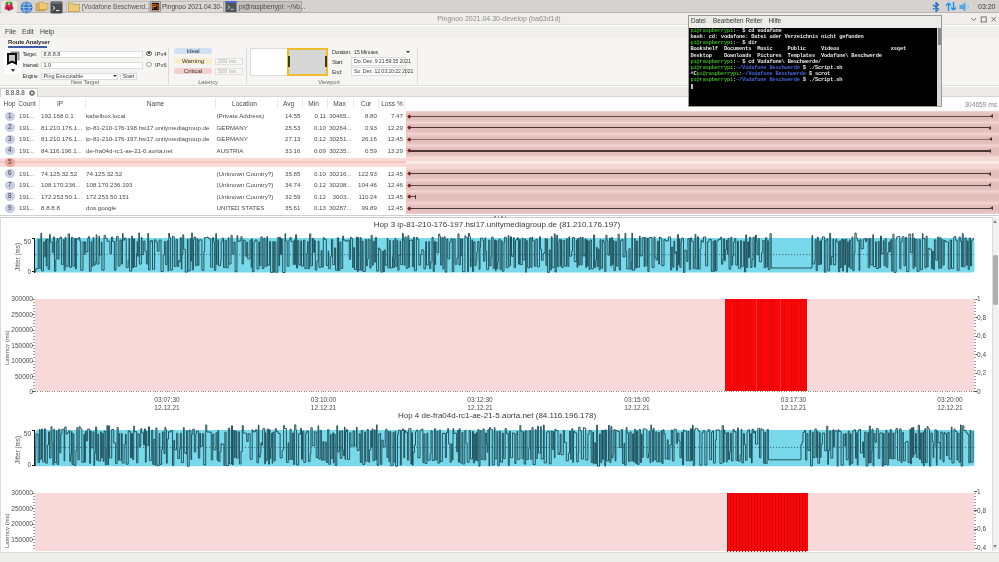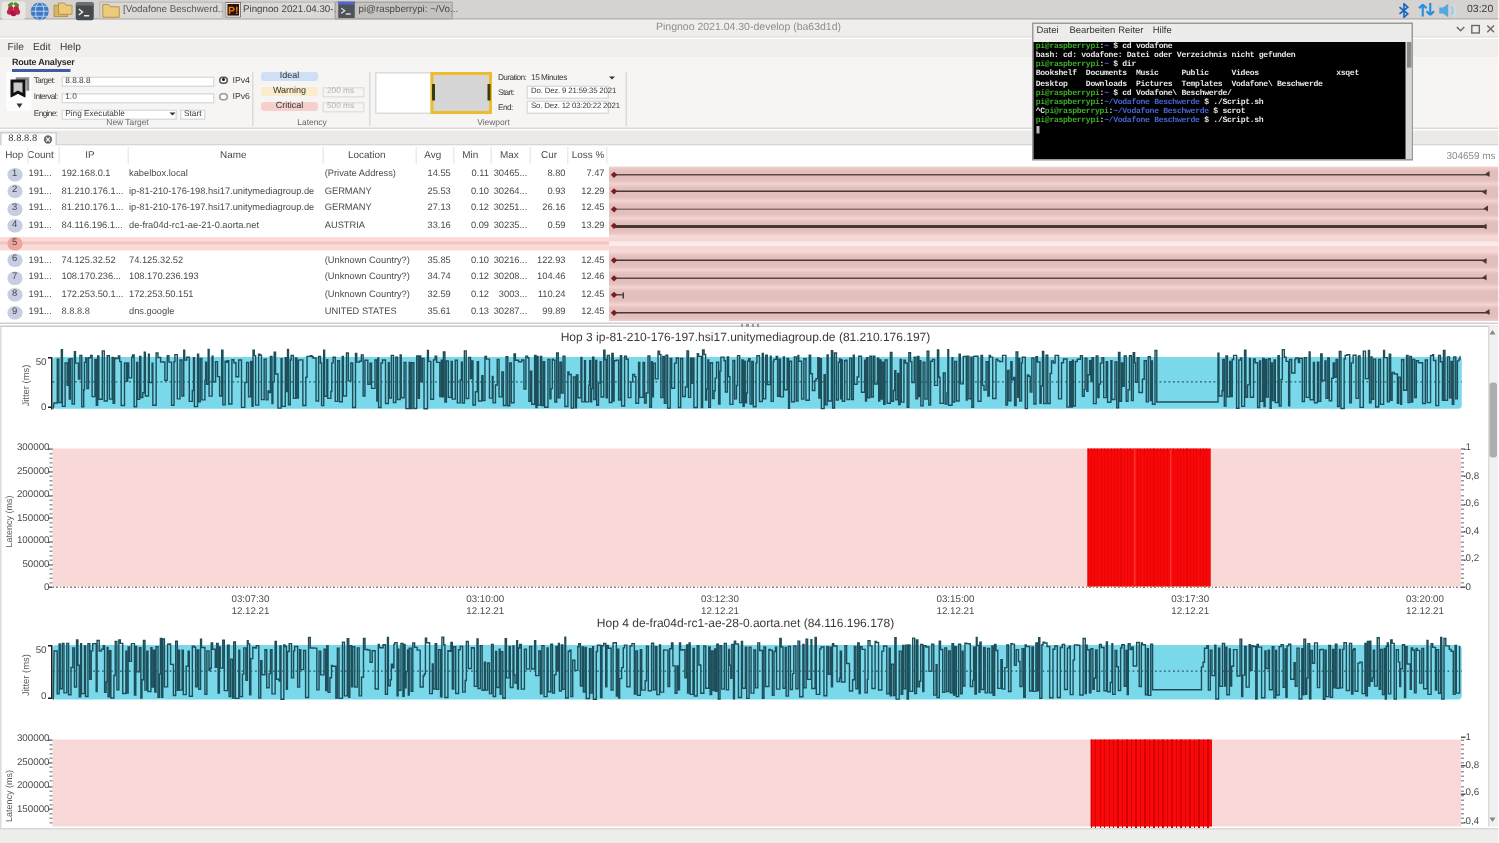--- a/index.html
+++ b/index.html
@@ -313,21 +313,21 @@
 <div style="position:absolute;left:323.5px;transform:translateX(-50%);top:395.5px;font-size:6.5px;color:#4a4a4a;white-space:nowrap;">03:10:00</div>
 <div style="position:absolute;left:323.5px;transform:translateX(-50%);top:403.5px;font-size:6.5px;color:#4a4a4a;white-space:nowrap;">12.12.21</div>
 <div style="position:absolute;left:480px;transform:translateX(-50%);top:395.5px;font-size:6.5px;color:#4a4a4a;white-space:nowrap;">03:12:30</div>
 <div style="position:absolute;left:480px;transform:translateX(-50%);top:403.5px;font-size:6.5px;color:#4a4a4a;white-space:nowrap;">12.12.21</div>
 <div style="position:absolute;left:637px;transform:translateX(-50%);top:395.5px;font-size:6.5px;color:#4a4a4a;white-space:nowrap;">03:15:00</div>
 <div style="position:absolute;left:637px;transform:translateX(-50%);top:403.5px;font-size:6.5px;color:#4a4a4a;white-space:nowrap;">12.12.21</div>
 <div style="position:absolute;left:793.5px;transform:translateX(-50%);top:395.5px;font-size:6.5px;color:#4a4a4a;white-space:nowrap;">03:17:30</div>
 <div style="position:absolute;left:793.5px;transform:translateX(-50%);top:403.5px;font-size:6.5px;color:#4a4a4a;white-space:nowrap;">12.12.21</div>
 <div style="position:absolute;left:950px;transform:translateX(-50%);top:395.5px;font-size:6.5px;color:#4a4a4a;white-space:nowrap;">03:20:00</div>
 <div style="position:absolute;left:950px;transform:translateX(-50%);top:403.5px;font-size:6.5px;color:#4a4a4a;white-space:nowrap;">12.12.21</div>
-<div style="position:absolute;left:497px;transform:translateX(-50%);top:411px;font-size:8px;color:#3a3a3a;white-space:nowrap;">Hop 4 de-fra04d-rc1-ae-28-0.aorta.net (84.116.196.178)</div>
+<div style="position:absolute;left:497px;transform:translateX(-50%);top:411px;font-size:8px;color:#3a3a3a;white-space:nowrap;">Hop 4 de-fra04d-rc1-ae-21-5.aorta.net (84.116.196.178)</div>
 <div style="position:absolute;left:14px;top:447px;font-size:6.3px;color:#5a5a5a;white-space:nowrap;transform:rotate(-90deg);transform-origin:left top;left:14px;top:464px;">Jitter (ms)</div>
 <div style="position:absolute;right:968px;top:430px;font-size:6.5px;color:#4a4a4a;white-space:nowrap;">50</div>
 <div style="position:absolute;right:968px;top:461px;font-size:6.5px;color:#4a4a4a;white-space:nowrap;">0</div>
 <svg style="position:absolute;left:35px;top:425px;overflow:visible" width="939.5" height="46.3" viewBox="0 -5 939.5 46.3">
 <rect x="0" y="0" width="939.5" height="36.3" rx="2.5" fill="#79d9eb"></rect>
 <path d="M0.5 36.3 L1.0 4.0 L3.1 4.0 L3.1 32.6 L4.4 32.6 L4.4 -0.7 L5.1 -0.7 L5.1 29.2 L6.5 29.2 L6.5 -1.0 L7.6 -1.0 L7.6 31.9 L9.5 31.9 L9.5 -1.1 L10.7 -1.1 L10.7 33.2 L12.3 33.2 L12.3 15.0 L13.5 15.0 L13.5 1.9 L14.6 1.9 L14.6 28.0 L16.0 28.0 L16.0 -3.3 L16.9 -3.3 L16.9 13.5 L17.8 13.5 L17.8 34.6 L18.8 34.6 L18.8 -0.9 L19.3 -0.9 L19.3 32.4 L21.3 32.4 L21.3 0.7 L22.0 0.7 L22.0 34.3 L23.6 34.3 L23.6 -0.8 L24.8 -0.8 L24.8 22.9 L25.8 22.9 L25.8 3.9 L26.8 3.9 L26.8 -0.8 L29.1 -0.8 L29.1 31.0 L29.7 31.0 L29.7 -3.0 L31.1 -3.0 L31.1 4.0 L32.6 4.0 L32.6 2.8 L33.8 2.8 L33.8 0.5 L34.7 0.5 L34.7 31.5 L35.7 31.5 L35.7 24.6 L36.4 24.6 L36.4 1.6 L37.0 1.6 L37.0 34.6 L38.0 34.6 L38.0 3.8 L38.9 3.8 L38.9 35.3 L40.9 35.3 L40.9 20.3 L41.8 20.3 L41.8 -2.4 L42.9 -2.4 L42.9 29.9 L44.2 29.9 L44.2 -3.4 L45.2 -3.4 L45.2 -1.1 L46.8 -1.1 L46.8 32.3 L48.9 32.3 L48.9 4.1 L49.4 4.1 L49.4 32.1 L50.4 32.1 L50.4 1.3 L51.3 1.3 L51.3 10.9 L52.6 10.9 L52.6 -0.9 L54.6 -0.9 L54.6 33.4 L55.5 33.4 L55.5 1.0 L56.1 1.0 L56.1 17.9 L57.9 17.9 L57.9 1.8 L58.9 1.8 L58.9 35.4 L59.6 35.4 L59.6 23.2 L60.6 23.2 L60.6 -3.0 L61.6 -3.0 L61.6 30.1 L62.8 30.1 L62.8 4.1 L63.6 4.1 L63.6 31.0 L65.6 31.0 L65.6 1.8 L66.3 1.8 L66.3 28.0 L67.3 28.0 L67.3 3.5 L68.2 3.5 L68.2 31.4 L69.0 31.4 L69.0 1.1 L70.3 1.1 L70.3 34.9 L71.3 34.9 L71.3 19.4 L71.9 19.4 L71.9 -4.4 L72.7 -4.4 L72.7 34.8 L73.5 34.8 L73.5 -4.0 L74.6 -4.0 L74.6 27.9 L76.7 27.9 L76.7 -0.5 L78.1 -0.5 L78.1 -0.7 L78.7 -0.7 L78.7 12.9 L80.6 12.9 L80.6 33.7 L82.1 33.7 L82.1 -2.5 L83.2 -2.5 L83.2 30.2 L84.0 30.2 L84.0 3.5 L84.7 3.5 L84.7 30.1 L86.4 30.1 L86.4 3.5 L87.2 3.5 L87.2 33.1 L89.1 33.1 L89.1 14.2 L90.4 14.2 L90.4 4.2 L91.2 4.2 L91.2 34.2 L93.2 34.2 L93.2 0.8 L94.4 0.8 L94.4 1.5 L95.4 1.5 L95.4 27.8 L96.5 27.8 L96.5 3.3 L97.5 3.3 L97.5 29.5 L98.7 29.5 L98.7 -3.8 L99.3 -3.8 L99.3 1.7 L101.6 1.7 L101.6 32.9 L102.9 32.9 L102.9 3.9 L104.3 3.9 L104.3 17.1 L105.0 17.1 L105.0 15.5 L105.8 15.5 L105.8 -1.3 L106.7 -1.3 L106.7 2.8 L108.5 2.8 L108.5 14.9 L109.4 14.9 L109.4 -1.1 L110.4 -1.1 L110.4 32.1 L111.2 32.1 L111.2 1.3 L111.8 1.3 L111.8 15.4 L113.5 15.4 L113.5 -3.2 L114.5 -3.2 L114.5 30.4 L116.7 30.4 L116.7 0.2 L117.7 0.2 L117.7 34.4 L118.8 34.4 L118.8 9.4 L120.0 9.4 L120.0 35.4 L120.8 35.4 L120.8 -2.0 L121.9 -2.0 L121.9 35.6 L124.2 35.6 L124.2 3.4 L124.8 3.4 L124.8 34.4 L126.6 34.4 L126.6 19.4 L127.5 19.4 L127.5 1.9 L128.9 1.9 L128.9 23.6 L129.9 23.6 L129.9 -2.8 L130.4 -2.8 L130.4 -0.7 L131.4 -0.7 L131.4 33.2 L132.2 33.2 L132.2 9.1 L133.5 9.1 L133.5 1.7 L135.1 1.7 L135.1 2.1 L135.9 2.1 L135.9 0.4 L137.5 0.4 L137.5 35.4 L138.8 35.4 L138.8 10.4 L139.6 10.4 L139.6 19.8 L141.6 19.8 L141.6 3.2 L142.8 3.2 L142.8 28.5 L144.4 28.5 L144.4 19.1 L145.3 19.1 L145.3 3.2 L146.3 3.2 L146.3 32.6 L148.4 32.6 L148.4 -2.4 L149.2 -2.4 L149.2 22.8 L151.0 22.8 L151.0 24.0 L151.6 24.0 L151.6 0.6 L152.3 0.6 L152.3 36.2 L154.2 36.2 L154.2 -0.0 L155.0 -0.0 L155.0 1.0 L155.9 1.0 L155.9 29.5 L156.6 29.5 L156.6 4.3 L157.8 4.3 L157.8 -0.9 L159.3 -0.9 L159.3 21.9 L160.7 21.9 L160.7 3.9 L161.4 3.9 L161.4 1.0 L163.4 1.0 L163.4 28.1 L164.7 28.1 L164.7 3.2 L165.5 3.2 L165.5 16.4 L167.4 16.4 L167.4 3.7 L168.7 3.7 L168.7 35.0 L170.7 35.0 L170.7 -5.1 L171.8 -5.1 L171.8 2.0 L174.1 2.0 L174.1 2.1 L176.2 2.1 L176.2 29.9 L177.7 29.9 L177.7 4.1 L178.8 4.1 L178.8 19.9 L181.0 19.9 L181.0 2.8 L182.1 2.8 L182.1 30.3 L182.9 30.3 L182.9 0.5 L183.7 0.5 L183.7 31.6 L184.9 31.6 L184.9 21.8 L186.0 21.8 L186.0 13.6 L186.6 13.6 L186.6 14.2 L188.9 14.2 L188.9 35.3 L189.9 35.3 L189.9 2.2 L191.0 2.2 L191.0 35.6 L193.3 35.6 L193.3 -1.9 L194.6 -1.9 L194.6 33.9 L196.5 33.9 L196.5 -4.2 L197.5 -4.2 L197.5 34.9 L198.2 34.9 L198.2 0.4 L199.4 0.4 L199.4 27.8 L200.2 27.8 L200.2 1.1 L201.5 1.1 L201.5 28.1 L203.2 28.1 L203.2 1.9 L204.4 1.9 L204.4 33.9 L206.0 33.9 L206.0 21.5 L207.3 21.5 L207.3 -4.4 L208.3 -4.4 L208.3 3.0 L210.1 3.0 L210.1 3.3 L211.7 3.3 L211.7 11.5 L213.1 11.5 L213.1 3.8 L215.1 3.8 L215.1 29.3 L217.2 29.3 L217.2 -0.3 L217.8 -0.3 L217.8 1.7 L218.5 1.7 L218.5 1.8 L220.4 1.8 L220.4 -0.2 L221.9 -0.2 L221.9 32.8 L223.3 32.8 L223.3 -5.0 L223.9 -5.0 L223.9 27.2 L225.2 27.2 L225.2 23.2 L225.9 23.2 L225.9 12.8 L226.6 12.8 L226.6 15.2 L227.6 15.2 L227.6 -0.4 L228.2 -0.4 L228.2 -1.6 L229.7 -1.6 L229.7 33.8 L230.4 33.8 L230.4 2.8 L230.9 2.8 L230.9 30.2 L232.3 30.2 L232.3 -1.0 L233.6 -1.0 L233.6 34.2 L234.4 34.2 L234.4 -0.3 L235.0 -0.3 L235.0 28.5 L235.7 28.5 L235.7 17.7 L236.7 17.7 L236.7 3.3 L237.2 3.3 L237.2 33.3 L237.8 33.3 L237.8 2.2 L239.1 2.2 L239.1 30.9 L240.2 30.9 L240.2 -1.3 L241.4 -1.3 L241.4 1.6 L243.1 1.6 L243.1 3.4 L245.1 3.4 L245.1 28.0 L247.1 28.0 L247.1 20.5 L247.9 20.5 L247.9 19.2 L248.6 19.2 L248.6 -4.6 L249.4 -4.6 L249.4 -1.5 L251.4 -1.5 L251.4 32.4 L253.2 32.4 L253.2 12.7 L253.8 12.7 L253.8 29.3 L255.1 29.3 L255.1 -0.9 L256.1 -0.9 L256.1 29.6 L257.4 29.6 L257.4 3.2 L258.7 3.2 L258.7 34.5 L259.6 34.5 L259.6 -5.2 L260.8 -5.2 L260.8 -0.2 L261.6 -0.2 L261.6 35.0 L263.6 35.0 L263.6 3.8 L264.7 3.8 L264.7 4.2 L265.6 4.2 L265.6 -1.7 L266.5 -1.7 L266.5 29.3 L267.5 29.3 L267.5 1.2 L268.8 1.2 L268.8 32.3 L270.7 32.3 L270.7 3.2 L271.8 3.2 L271.8 1.0 L273.4 1.0 L273.4 31.4 L275.1 31.4 L275.1 23.7 L275.9 23.7 L275.9 -2.3 L277.2 -2.3 L277.2 15.7 L279.3 15.7 L279.3 1.8 L280.2 1.8 L280.2 2.0 L281.2 2.0 L281.2 27.6 L283.0 27.6 L283.0 -4.1 L283.7 -4.1 L283.7 29.0 L285.2 29.0 L285.2 0.4 L286.4 0.4 L286.4 30.2 L287.9 30.2 L287.9 11.5 L288.7 11.5 L288.7 30.1 L290.1 30.1 L290.1 12.0 L291.3 12.0 L291.3 32.4 L292.7 32.4 L292.7 -0.4 L293.8 -0.4 L293.8 34.3 L295.4 34.3 L295.4 4.3 L296.1 4.3 L296.1 28.3 L297.8 28.3 L297.8 2.8 L298.4 2.8 L298.4 32.9 L299.0 32.9 L299.0 4.4 L300.2 4.4 L300.2 35.5 L301.8 35.5 L301.8 -4.2 L302.6 -4.2 L302.6 21.9 L304.4 21.9 L304.4 1.0 L305.2 1.0 L305.2 28.3 L307.0 28.3 L307.0 0.6 L307.6 0.6 L307.6 20.0 L308.3 20.0 L308.3 25.3 L309.5 25.3 L309.5 -2.9 L310.0 -2.9 L310.0 29.4 L310.6 29.4 L310.6 2.0 L311.5 2.0 L311.5 -0.4 L312.5 -0.4 L312.5 29.4 L314.6 29.4 L314.6 2.8 L315.9 2.8 L315.9 16.1 L318.1 16.1 L318.1 0.9 L319.4 0.9 L319.4 16.0 L321.4 16.0 L321.4 -2.8 L322.1 -2.8 L322.1 20.4 L324.2 20.4 L324.2 3.9 L325.3 3.9 L325.3 32.5 L326.3 32.5 L326.3 0.4 L327.7 0.4 L327.7 34.4 L329.7 34.4 L329.7 2.0 L330.4 2.0 L330.4 31.2 L332.2 31.2 L332.2 -0.5 L333.3 -0.5 L333.3 32.0 L334.6 32.0 L334.6 19.8 L335.7 19.8 L335.7 0.9 L336.6 0.9 L336.6 17.2 L337.3 17.2 L337.3 -1.1 L337.9 -1.1 L337.9 30.7 L339.3 30.7 L339.3 -0.1 L340.2 -0.1 L340.2 29.6 L341.6 29.6 L341.6 -5.2 L342.1 -5.2 L342.1 35.3 L343.8 35.3 L343.8 4.2 L344.9 4.2 L344.9 3.4 L345.6 3.4 L345.6 34.4 L346.8 34.4 L346.8 10.2 L348.2 10.2 L348.2 16.9 L350.2 16.9 L350.2 1.2 L350.8 1.2 L350.8 -0.9 L351.9 -0.9 L351.9 27.4 L353.1 27.4 L353.1 1.3 L353.9 1.3 L353.9 31.4 L355.0 31.4 L355.0 1.7 L355.8 1.7 L355.8 35.7 L358.0 35.7 L358.0 2.4 L359.0 2.4 L359.0 32.1 L360.1 32.1 L360.1 1.2 L360.6 1.2 L360.6 36.2 L362.5 36.2 L362.5 4.3 L363.3 4.3 L363.3 0.2 L365.4 0.2 L365.4 35.1 L366.3 35.1 L366.3 0.5 L367.5 0.5 L367.5 -1.0 L368.8 -1.0 L368.8 27.8 L369.6 27.8 L369.6 0.3 L370.5 0.3 L370.5 2.2 L372.4 2.2 L372.4 30.1 L373.7 30.1 L373.7 -1.3 L374.4 -1.3 L374.4 -1.5 L375.9 -1.5 L375.9 34.1 L376.6 34.1 L376.6 2.8 L377.5 2.8 L377.5 35.3 L378.1 35.3 L378.1 22.4 L379.4 22.4 L379.4 15.1 L380.5 15.1 L380.5 1.9 L381.3 1.9 L381.3 0.1 L382.9 0.1 L382.9 27.8 L385.0 27.8 L385.0 0.7 L386.3 0.7 L386.3 -0.9 L387.9 -0.9 L387.9 32.7 L388.9 32.7 L388.9 4.0 L390.0 4.0 L390.0 33.5 L391.9 33.5 L391.9 3.1 L392.8 3.1 L392.8 30.1 L395.1 30.1 L395.1 23.8 L396.0 23.8 L396.0 0.8 L397.2 0.8 L397.2 30.5 L399.4 30.5 L399.4 -1.2 L400.7 -1.2 L400.7 29.8 L402.0 29.8 L402.0 1.2 L402.9 1.2 L402.9 33.1 L404.7 33.1 L404.7 -0.1 L405.3 -0.1 L405.3 31.4 L407.4 31.4 L407.4 3.3 L408.0 3.3 L408.0 3.4 L410.3 3.4 L410.3 27.7 L411.4 27.7 L411.4 2.5 L412.7 2.5 L412.7 -1.4 L413.6 -1.4 L413.6 13.9 L415.1 13.9 L415.1 32.2 L416.3 32.2 L416.3 13.9 L417.2 13.9 L417.2 29.9 L418.0 29.9 L418.0 -1.3 L418.7 -1.3 L418.7 3.4 L419.9 3.4 L419.9 3.2 L421.6 3.2 L421.6 21.8 L422.7 21.8 L422.7 0.0 L423.4 0.0 L423.4 32.1 L424.4 32.1 L424.4 -1.3 L425.1 -1.3 L425.1 32.9 L427.0 32.9 L427.0 2.3 L427.9 2.3 L427.9 34.0 L429.8 34.0 L429.8 0.4 L430.9 0.4 L430.9 13.3 L432.2 13.3 L432.2 32.2 L434.2 32.2 L434.2 0.7 L435.5 0.7 L435.5 28.8 L437.5 28.8 L437.5 1.3 L438.4 1.3 L438.4 33.0 L439.4 33.0 L439.4 3.9 L440.4 3.9 L440.4 30.4 L441.4 30.4 L441.4 2.7 L442.1 2.7 L442.1 30.8 L442.9 30.8 L442.9 -0.5 L443.9 -0.5 L443.9 36.1 L445.0 36.1 L445.0 0.5 L446.1 0.5 L446.1 29.4 L447.9 29.4 L447.9 -1.0 L449.2 -1.0 L449.2 29.9 L450.7 29.9 L450.7 3.0 L451.4 3.0 L451.4 13.5 L452.2 13.5 L452.2 22.2 L452.9 22.2 L452.9 -0.3 L454.0 -0.3 L454.0 35.9 L454.6 35.9 L454.6 -2.5 L455.4 -2.5 L455.4 -0.7 L457.3 -0.7 L457.3 35.0 L459.3 35.0 L459.3 -2.3 L460.0 -2.3 L460.0 28.8 L461.9 28.8 L461.9 1.4 L462.8 1.4 L462.8 35.6 L464.4 35.6 L464.4 1.4 L465.7 1.4 L465.7 32.1 L467.6 32.1 L467.6 3.3 L468.7 3.3 L468.7 28.6 L470.2 28.6 L470.2 -1.4 L471.4 -1.4 L471.4 3.7 L473.3 3.7 L473.3 35.5 L474.3 35.5 L474.3 1.3 L475.4 1.3 L475.4 27.7 L477.6 27.7 L477.6 2.9 L478.5 2.9 L478.5 3.5 L479.9 3.5 L479.9 33.5 L481.0 33.5 L481.0 4.3 L482.0 4.3 L482.0 1.5 L482.7 1.5 L482.7 29.4 L484.9 29.4 L484.9 -4.4 L485.8 -4.4 L485.8 1.3 L487.0 1.3 L487.0 28.8 L488.5 28.8 L488.5 1.6 L489.1 1.6 L489.1 34.1 L490.6 34.1 L490.6 0.9 L491.9 0.9 L491.9 29.7 L493.3 29.7 L493.3 19.1 L494.2 19.1 L494.2 0.6 L495.6 0.6 L495.6 29.2 L497.0 29.2 L497.0 -2.6 L498.1 -2.6 L498.1 34.5 L500.3 34.5 L500.3 -0.3 L501.0 -0.3 L501.0 28.5 L502.4 28.5 L502.4 -3.8 L503.4 -3.8 L503.4 22.9 L505.7 22.9 L505.7 -3.6 L506.2 -3.6 L506.2 29.0 L508.4 29.0 L508.4 -5.0 L509.2 -5.0 L509.2 32.9 L511.5 32.9 L511.5 2.6 L512.4 2.6 L512.4 1.3 L514.3 1.3 L514.3 33.8 L516.2 33.8 L516.2 1.1 L517.2 1.1 L517.2 19.5 L518.4 19.5 L518.4 1.5 L519.3 1.5 L519.3 27.8 L520.0 27.8 L520.0 -0.9 L520.8 -0.9 L520.8 0.7 L523.0 0.7 L523.0 24.4 L524.7 24.4 L524.7 22.2 L525.2 22.2 L525.2 4.1 L526.0 4.1 L526.0 24.7 L528.3 24.7 L528.3 0.5 L529.4 0.5 L529.4 12.3 L531.3 12.3 L531.3 30.7 L533.4 30.7 L533.4 23.2 L534.6 23.2 L534.6 1.0 L535.6 1.0 L535.6 29.2 L536.8 29.2 L536.8 -1.3 L537.8 -1.3 L537.8 32.3 L538.5 32.3 L538.5 1.2 L539.7 1.2 L539.7 2.9 L541.7 2.9 L541.7 31.9 L543.2 31.9 L543.2 22.9 L543.7 22.9 L543.7 -2.8 L545.0 -2.8 L545.0 0.6 L546.3 0.6 L546.3 29.0 L548.4 29.0 L548.4 -2.4 L549.2 -2.4 L549.2 -1.7 L550.7 -1.7 L550.7 30.0 L552.9 30.0 L552.9 4.1 L554.1 4.1 L554.1 0.7 L556.2 0.7 L556.2 32.5 L557.8 32.5 L557.8 2.1 L558.5 2.1 L558.5 33.8 L559.2 33.8 L559.2 12.8 L560.5 12.8 L560.5 33.7 L561.6 33.7 L561.6 -4.8 L562.4 -4.8 L562.4 36.1 L564.5 36.1 L564.5 4.1 L565.8 4.1 L565.8 32.8 L566.8 32.8 L566.8 0.3 L567.5 0.3 L567.5 29.2 L568.7 29.2 L568.7 0.1 L569.8 0.1 L569.8 36.0 L570.6 36.0 L570.6 -0.0 L571.6 -0.0 L571.6 30.9 L573.5 30.9 L573.5 -4.6 L574.8 -4.6 L574.8 32.4 L576.0 32.4 L576.0 -3.3 L576.9 -3.3 L576.9 27.9 L578.0 27.9 L578.0 24.2 L578.8 24.2 L578.8 -0.3 L580.2 -0.3 L580.2 31.0 L580.9 31.0 L580.9 0.5 L582.3 0.5 L582.3 1.3 L584.3 1.3 L584.3 17.6 L586.2 17.6 L586.2 -0.5 L587.5 -0.5 L587.5 33.4 L589.1 33.4 L589.1 13.2 L589.7 13.2 L589.7 35.1 L591.2 35.1 L591.2 -2.6 L592.0 -2.6 L592.0 3.0 L593.5 3.0 L593.5 31.5 L594.9 31.5 L594.9 1.9 L596.1 1.9 L596.1 31.0 L597.4 31.0 L597.4 3.9 L598.5 3.9 L598.5 31.9 L599.7 31.9 L599.7 -0.8 L600.7 -0.8 L600.7 33.4 L601.6 33.4 L601.6 1.1 L602.6 1.1 L602.6 34.4 L604.1 34.4 L604.1 -0.5 L605.4 -0.5 L605.4 32.5 L606.5 32.5 L606.5 4.2 L607.1 4.2 L607.1 27.3 L608.3 27.3 L608.3 -1.2 L609.4 -1.2 L609.4 -0.8 L611.1 -0.8 L611.1 -0.7 L611.9 -0.7 L611.9 27.7 L613.5 27.7 L613.5 23.4 L614.1 23.4 L614.1 1.5 L615.0 1.5 L615.0 32.7 L615.9 32.7 L615.9 -5.1 L616.4 -5.1 L616.4 0.3 L617.7 0.3 L617.7 31.6 L618.3 31.6 L618.3 -1.9 L619.1 -1.9 L619.1 29.7 L620.8 29.7 L620.8 1.8 L621.8 1.8 L621.8 31.9 L623.4 31.9 L623.4 2.3 L624.7 2.3 L624.7 31.9 L626.3 31.9 L626.3 0.7 L627.1 0.7 L627.1 33.6 L628.1 33.6 L628.1 -0.3 L629.0 -0.3 L629.0 3.7 L630.2 3.7 L630.2 28.9 L632.3 28.9 L632.3 9.8 L633.2 9.8 L633.2 29.4 L634.9 29.4 L634.9 15.1 L636.3 15.1 L636.3 -0.0 L637.4 -0.0 L637.4 31.0 L639.0 31.0 L639.0 -0.8 L639.9 -0.8 L639.9 -0.6 L641.3 -0.6 L641.3 13.6 L642.5 13.6 L642.5 3.1 L644.0 3.1 L644.0 11.0 L645.0 11.0 L645.0 27.7 L646.4 27.7 L646.4 2.4 L647.5 2.4 L647.5 34.8 L648.5 34.8 L648.5 -0.1 L649.2 -0.1 L649.2 1.0 L651.4 1.0 L651.4 30.7 L653.0 30.7 L653.0 1.3 L653.9 1.3 L653.9 30.9 L655.6 30.9 L655.6 -1.4 L656.6 -1.4 L656.6 30.6 L657.5 30.6 L657.5 -4.8 L658.2 -4.8 L658.2 35.5 L659.6 35.5 L659.6 -0.2 L660.4 -0.2 L660.4 -1.8 L661.4 -1.8 L661.4 -1.3 L663.0 -1.3 L663.0 1.0 L664.8 1.0 L664.8 35.2 L667.0 35.2 L667.0 2.8 L668.2 2.8 L668.2 0.7 L669.9 0.7 L669.9 35.0 L671.9 35.0 L671.9 1.7 L673.2 1.7 L673.2 -0.4 L674.7 -0.4 L674.7 29.7 L676.6 29.7 L676.6 2.1 L677.8 2.1 L677.8 0.8 L678.5 0.8 L678.5 33.1 L680.4 33.1 L680.4 10.1 L681.3 10.1 L681.3 -0.1 L683.3 -0.1 L683.3 0.2 L684.9 0.2 L684.9 33.3 L687.1 33.3 L687.1 -4.3 L688.5 -4.3 L688.5 32.3 L689.2 32.3 L689.2 0.1 L689.8 0.1 L689.8 3.2 L691.3 3.2 L691.3 31.9 L692.3 31.9 L692.3 2.5 L693.6 2.5 L693.6 29.6 L694.5 29.6 L694.5 22.2 L695.4 22.2 L695.4 3.3 L696.4 3.3 L696.4 30.9 L698.0 30.9 L698.0 -0.4 L699.2 -0.4 L699.2 1.7 L701.0 1.7 L701.0 30.5 L702.6 30.5 L702.6 -2.1 L703.3 -2.1 L703.3 31.2 L705.2 31.2 L705.2 25.0 L706.3 25.0 L706.3 -0.8 L706.8 -0.8 L706.8 32.9 L708.4 32.9 L708.4 3.7 L709.5 3.7 L709.5 14.5 L710.6 14.5 L710.6 30.3 L712.1 30.3 L712.1 2.0 L712.9 2.0 L712.9 -0.2 L714.5 -0.2 L714.5 27.6 L715.7 27.6 L715.7 3.6 L716.5 3.6 L716.5 33.0 L717.2 33.0 L717.2 -0.8 L718.4 -0.8 L718.4 3.0 L719.5 3.0 L719.5 1.4 L720.5 1.4 L720.5 14.0 L722.8 14.0 L722.8 -1.7 L724.5 -1.7 L724.5 27.7 L725.9 27.7 L725.9 -1.3 L726.6 -1.3 L726.6 -0.2 L728.6 -0.2 L728.6 33.2 L729.9 33.2 L729.9 2.4 L730.6 2.4 L730.6 33.6 L732.2 33.6 L732.2 -0.5 L733.4 -0.5 L733.4 29.8 L766.0 29.8 L766.0 14.6 L767.1 14.6 L767.1 11.5 L768.0 11.5 L768.0 2.2 L769.6 2.2 L769.6 0.5 L770.6 0.5 L770.6 30.1 L771.9 30.1 L771.9 3.4 L773.0 3.4 L773.0 20.4 L774.9 20.4 L774.9 0.1 L775.6 0.1 L775.6 36.0 L777.4 36.0 L777.4 2.1 L778.2 2.1 L778.2 27.6 L780.0 27.6 L780.0 -1.0 L781.4 -1.0 L781.4 27.4 L782.4 27.4 L782.4 1.4 L782.9 1.4 L782.9 33.2 L784.6 33.2 L784.6 2.7 L785.2 2.7 L785.2 27.4 L786.1 27.4 L786.1 14.2 L787.4 14.2 L787.4 3.1 L789.7 3.1 L789.7 20.7 L791.7 20.7 L791.7 -3.9 L792.8 -3.9 L792.8 34.4 L793.5 34.4 L793.5 20.1 L794.8 20.1 L794.8 0.9 L795.8 0.9 L795.8 28.1 L797.8 28.1 L797.8 -0.2 L798.6 -0.2 L798.6 16.8 L799.7 16.8 L799.7 0.4 L800.4 0.4 L800.4 1.0 L802.2 1.0 L802.2 36.1 L803.1 36.1 L803.1 -0.4 L803.9 -0.4 L803.9 1.4 L806.1 1.4 L806.1 35.2 L808.3 35.2 L808.3 3.9 L809.0 3.9 L809.0 15.7 L810.5 15.7 L810.5 3.5 L811.3 3.5 L811.3 29.8 L813.2 29.8 L813.2 1.2 L814.3 1.2 L814.3 35.2 L815.5 35.2 L815.5 3.6 L816.1 3.6 L816.1 33.3 L817.8 33.3 L817.8 1.1 L819.1 1.1 L819.1 -0.2 L820.5 -0.2 L820.5 28.2 L821.7 28.2 L821.7 2.6 L822.3 2.6 L822.3 34.9 L823.1 34.9 L823.1 0.6 L824.1 0.6 L824.1 -0.5 L825.5 -0.5 L825.5 22.8 L827.7 22.8 L827.7 11.8 L828.5 11.8 L828.5 27.5 L829.7 27.5 L829.7 2.1 L831.1 2.1 L831.1 36.0 L832.9 36.0 L832.9 2.5 L833.5 2.5 L833.5 33.2 L834.3 33.2 L834.3 -3.9 L835.4 -3.9 L835.4 32.8 L836.2 32.8 L836.2 22.1 L837.0 22.1 L837.0 -0.9 L838.1 -0.9 L838.1 35.9 L838.9 35.9 L838.9 3.7 L840.0 3.7 L840.0 12.2 L841.4 12.2 L841.4 -1.4 L843.3 -1.4 L843.3 28.4 L844.8 28.4 L844.8 3.2 L845.8 3.2 L845.8 2.9 L847.3 2.9 L847.3 36.2 L848.4 36.2 L848.4 3.4 L849.1 3.4 L849.1 34.4 L850.9 34.4 L850.9 0.3 L852.0 0.3 L852.0 34.9 L853.4 34.9 L853.4 3.0 L854.3 3.0 L854.3 28.5 L855.3 28.5 L855.3 -0.6 L856.3 -0.6 L856.3 28.8 L858.0 28.8 L858.0 2.9 L858.6 2.9 L858.6 28.6 L860.1 28.6 L860.1 2.9 L861.0 2.9 L861.0 -1.5 L862.6 -1.5 L862.6 30.3 L864.7 30.3 L864.7 -1.1 L866.1 -1.1 L866.1 32.7 L867.0 32.7 L867.0 3.3 L867.6 3.3 L867.6 2.4 L868.4 2.4 L868.4 30.8 L870.3 30.8 L870.3 12.1 L871.6 12.1 L871.6 11.4 L873.1 11.4 L873.1 32.4 L875.0 32.4 L875.0 -1.0 L875.6 -1.0 L875.6 33.9 L876.6 33.9 L876.6 -2.3 L877.6 -2.3 L877.6 27.3 L878.3 27.3 L878.3 -2.5 L878.9 -2.5 L878.9 24.2 L880.0 24.2 L880.0 21.9 L880.6 21.9 L880.6 3.4 L881.4 3.4 L881.4 27.4 L883.2 27.4 L883.2 -4.8 L884.5 -4.8 L884.5 29.5 L885.5 29.5 L885.5 3.0 L886.7 3.0 L886.7 33.0 L887.9 33.0 L887.9 2.3 L888.6 2.3 L888.6 36.0 L889.2 36.0 L889.2 0.8 L889.9 0.8 L889.9 -1.4 L890.6 -1.4 L890.6 32.6 L892.2 32.6 L892.2 -3.4 L893.1 -3.4 L893.1 -1.1 L894.5 -1.1 L894.5 36.1 L895.9 36.1 L895.9 3.1 L897.3 3.1 L897.3 11.4 L898.2 11.4 L898.2 27.7 L898.8 27.7 L898.8 15.8 L900.0 15.8 L900.0 -0.2 L901.4 -0.2 L901.4 35.1 L902.1 35.1 L902.1 1.1 L903.1 1.1 L903.1 12.7 L905.2 12.7 L905.2 29.5 L905.9 29.5 L905.9 1.9 L906.8 1.9 L906.8 3.3 L908.0 3.3 L908.0 31.8 L909.1 31.8 L909.1 2.3 L909.8 2.3 L909.8 3.6 L911.5 3.6 L911.5 25.4 L912.9 25.4 L912.9 2.3 L914.1 2.3 L914.1 29.2 L916.4 29.2 L916.4 -3.0 L917.0 -3.0 L917.0 32.9 L919.1 32.9 L919.1 -0.9 L920.2 -0.9 L920.2 1.6 L922.0 1.6 L922.0 30.1 L922.8 30.1 L922.8 3.2 L924.1 3.2 L924.1 32.2 L925.5 32.2 L925.5 -5.1 L926.2 -5.1 L926.2 36.1 L927.7 36.1 L927.7 -4.3 L928.9 -4.3 L928.9 0.6 L931.2 0.6 L931.2 2.9 L932.4 2.9 L932.4 4.2 L933.9 4.2 L933.9 32.9 L935.1 32.9 L935.1 0.3 L935.9 0.3 L935.9 32.1 L938.1 32.1 L938.1 1.2 L938.5 1.2" fill="none" stroke="#1e4e5a" stroke-width="0.95"></path>
 <line x1="0" y1="17.4" x2="939.5" y2="17.4" stroke="#275761" stroke-width="0.8" stroke-dasharray="1.2,1.8"></line>
 </svg>
 <div class="ab" style="left:33.8px;top:430px;width:1.4px;height:36.3px;background:#1c1c1c;"></div>
 <div class="ab" style="left:31.8px;top:430px;width:2px;height:1px;background:#1c1c1c;"></div>

